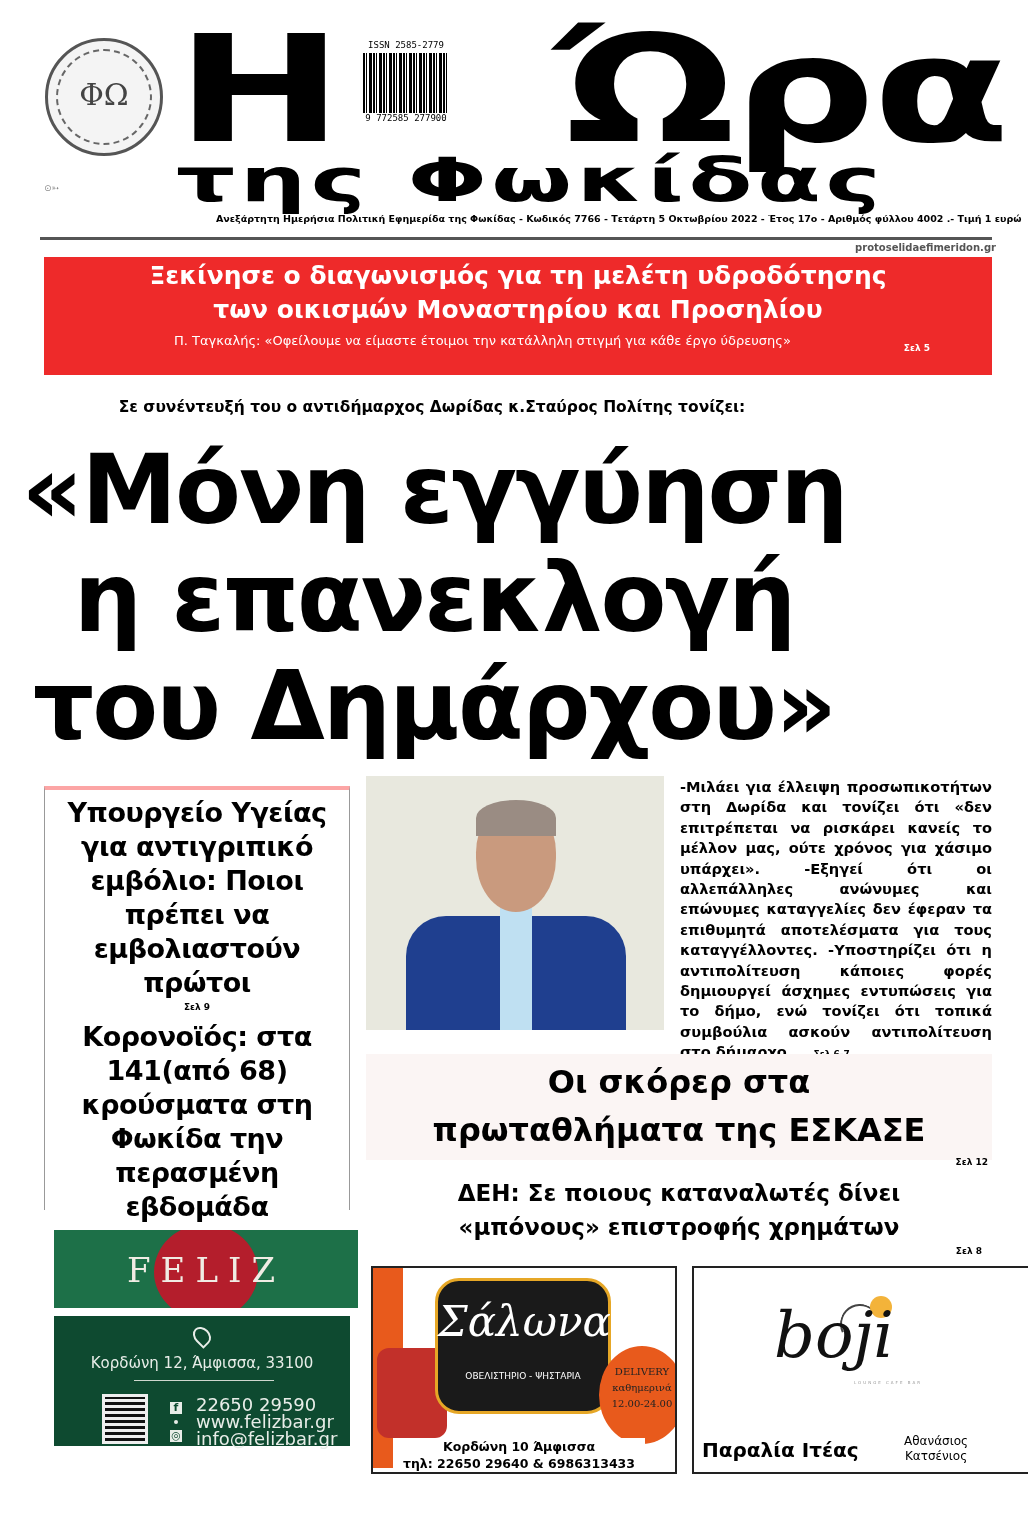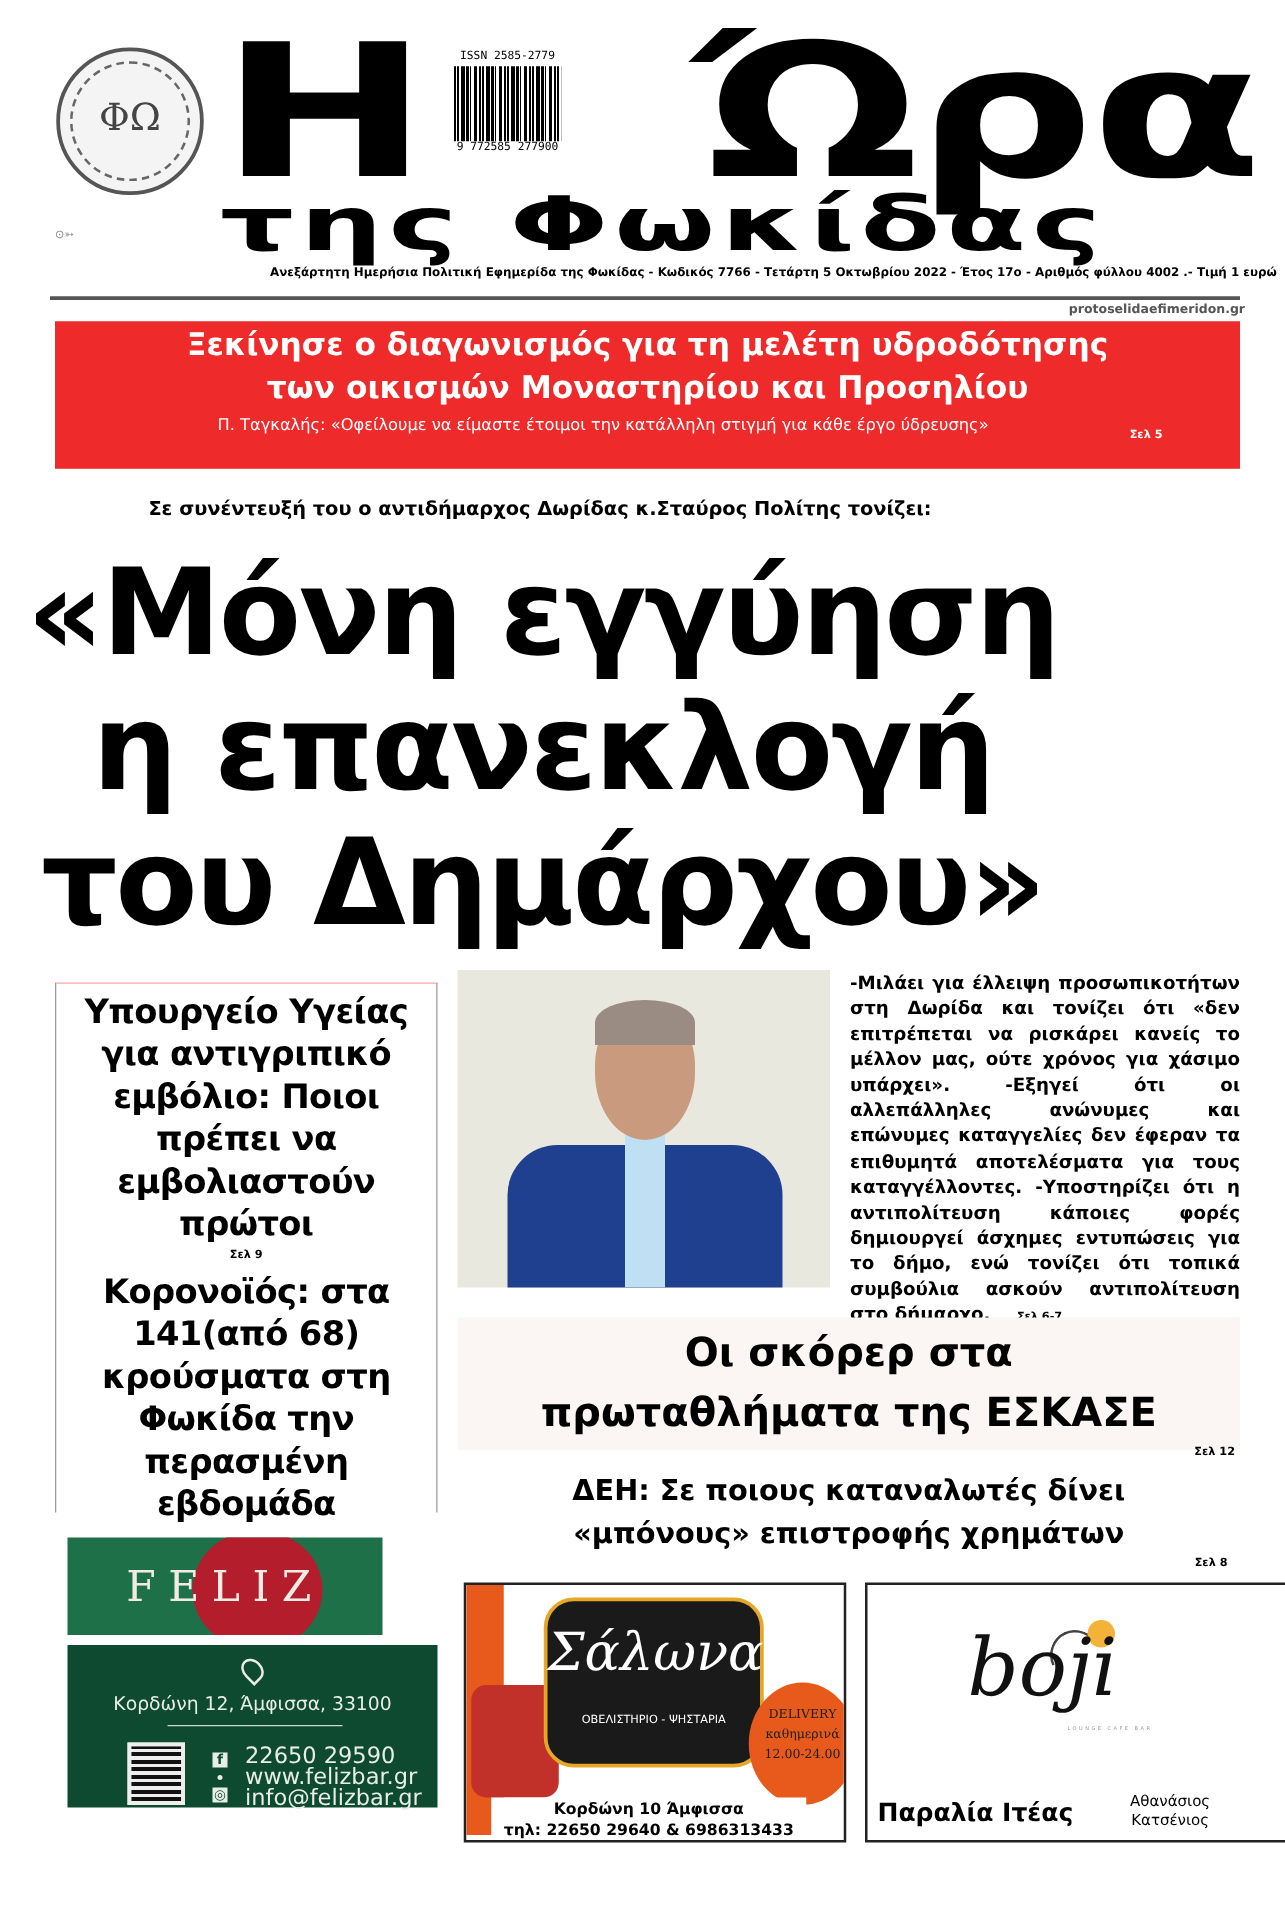--- a/index.html
+++ b/index.html
@@ -38,21 +38,21 @@
   .red-l2 { position: absolute; left: 0; right: 0; top: 38px; text-align: center; font-weight: bold; font-size: 25px; }
   .red-l3 { position: absolute; left: 130px; top: 76px; font-size: 13px; }
   .red-page { position: absolute; right: 62px; top: 86px; font-size: 9px; font-weight: bold; }
 
   
   .intro { left: 0; width: 864px; top: 398px; text-align: center; font-weight: bold; font-size: 15.5px; }
   .headline { left: 0; width: 868px; top: 436px; text-align: center; font-weight: bold;
           font-size: 96px; line-height: 108px; letter-spacing: -2px; }
 
   
-  .left-box { left: 44px; top: 786px; width: 306px; height: 424px; border: 1px solid #999; border-top: 1px solid #fca5a5; border-bottom: none; box-sizing: border-box; }
+  .left-box { left: 44px; top: 786px; width: 306px; height: 424px; border: 1px solid #999; border-top: 4px solid #fca5a5; border-bottom: none; box-sizing: border-box; }
   .lb-story { text-align: center; font-weight: bold; font-size: 27px; line-height: 34px; letter-spacing: -0.5px; }
   .lb-page { text-align: center; font-size: 9px; font-weight: bold; margin: 2px 0 8px 0; }
 
   
   .photo { left: 366px; top: 776px; width: 298px; height: 254px; background: #e8e8de; overflow: hidden; }
   .head { position: absolute; left: 110px; top: 28px; width: 80px; height: 108px; border-radius: 45% 45% 50% 50%; background: #c99a7e; }
   .hair { position: absolute; left: 110px; top: 24px; width: 80px; height: 36px; border-radius: 50% 50% 0 0; background: #9a8c83; }
   .suit-l { position: absolute; left: 40px; top: 140px; width: 110px; height: 120px; background: #1f3f8f; border-radius: 40px 0 0 0; }
   .suit-r { position: absolute; left: 150px; top: 140px; width: 110px; height: 120px; background: #1f3f8f; border-radius: 0 40px 0 0; }
   .v-shirt { position: absolute; left: 134px; top: 132px; width: 32px; height: 122px; background: #bfe0f2; }
@@ -61,21 +61,21 @@
   .article-page { font-size: 9px; margin-left: 16px; }
 
   
   .scorer { left: 366px; top: 1054px; width: 626px; height: 106px; background: #fbf5f4; }
   .scorer-text { position: absolute; left: 0; right: 0; top: 4px; text-align: center; font-weight: bold; font-size: 32px; line-height: 48px; }
   .scorer-page { right: 40px; top: 1157px; font-size: 9px; font-weight: bold; }
   .deh { left: 366px; top: 1176px; width: 626px; text-align: center; font-weight: bold; font-size: 23px; line-height: 34px; }
   .deh-page { right: 46px; top: 1246px; font-size: 9px; font-weight: bold; }
 
   
-  .feliz-top { left: 54px; top: 1230px; width: 252px; height: 78px; background: #1d7048; overflow: hidden; }
+  .feliz-top { left: 54px; top: 1230px; width: 304px; height: 78px; background: #1d7048; overflow: hidden; }
   .feliz-circle { position: absolute; left: 100px; top: -6px; width: 104px; height: 96px; border-radius: 50%; background: #b41e2c; }
   .feliz-name { position: absolute; left: 0; right: 0; top: 20px; text-align: center; font-family: "DejaVu Serif", serif; font-size: 34px; letter-spacing: 10px; color: #f0ece4; }
   .feliz-bot { left: 54px; top: 1316px; width: 296px; height: 130px; background: #0e4a30; color: #e8ede8; }
   .pin { position: absolute; left: 140px; top: 10px; width: 16px; height: 20px; border: 2px solid #e8ede8; border-radius: 50% 50% 50% 0; transform: rotate(-45deg); box-sizing: border-box; }
   .feliz-addr { position: absolute; left: 0; right: 0; top: 38px; text-align: center; font-size: 15px; }
   .feliz-hr { position: absolute; left: 80px; width: 140px; top: 64px; height: 1px; background: #cfd8cf; }
   .qr { position: absolute; left: 48px; top: 78px; width: 46px; height: 50px; background:
         repeating-linear-gradient(0deg, #111 0 3px, #eee 3px 6px), #eee; border: 3px solid #eee; box-sizing: border-box; }
   .feliz-ic { position: absolute; left: 116px; font-size: 11px; width: 12px; height: 12px; background: #e8ede8; color: #0e4a30; text-align: center; line-height: 12px; font-weight: bold; }
   .feliz-line { position: absolute; left: 142px; font-size: 18px; line-height: 17px; }

